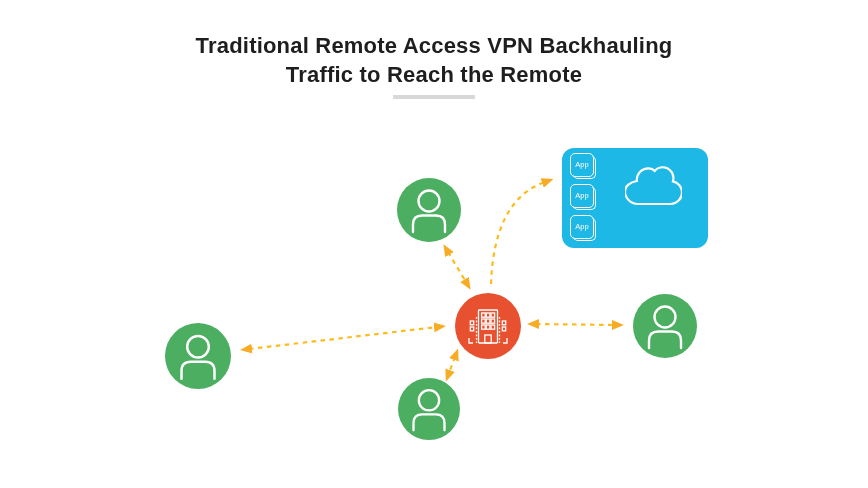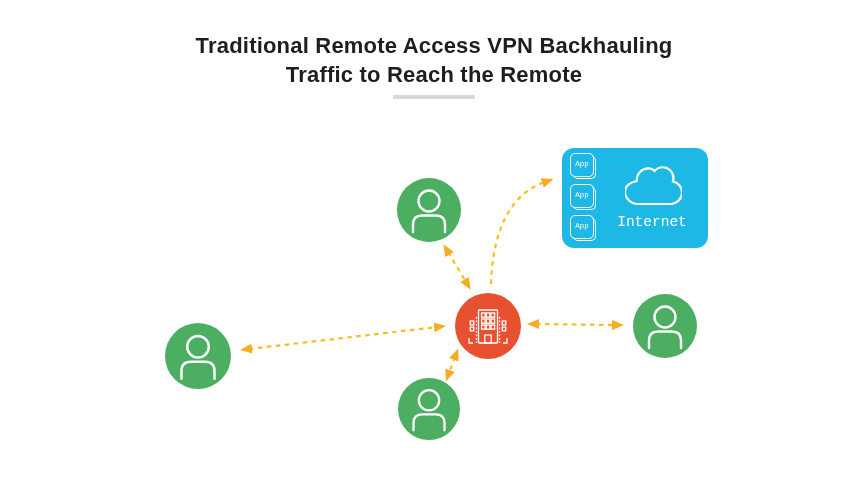--- a/index.html
+++ b/index.html
@@ -27,21 +27,21 @@
   .user { background:#4bae60; }
   .user-top    { left:397px; top:178px; width:64px; height:64px; }
   .user-left   { left:165px; top:323px; width:66px; height:66px; }
   .user-bottom { left:398px; top:378px; width:62px; height:62px; }
   .user-right  { left:633px; top:294px; width:64px; height:64px; }
   .datacenter  { left:455px; top:293px; width:66px; height:66px; background:#e85130; }
   .node svg { display:block; }
 
   .internet-box {
     position:absolute; left:562px; top:148px; width:146px; height:100px;
-    background:#1eb8e6; border-radius:12px;font-family:Liberation Mono, monospace;
+    background:#1eb8e6; border-radius:12px;
   }
   .app-stack { position:absolute; left:8px; top:5px; width:34px; }
   .app-box {
     position:relative; width:24px; height:24px; box-sizing:border-box;
     border:1.5px solid #ffffff; border-radius:5px; margin-bottom:7px;
     display:flex; align-items:center; justify-content:center;
   }
   .app-box::after {
     content:""; position:absolute; left:2px; top:2px; width:22px; height:22px;
     border-right:1.5px solid #ffffff; border-bottom:1.5px solid #ffffff;
@@ -86,21 +86,20 @@
       <div class="app-box">
         <span class="app-label">App</span>
       </div>
       <div class="app-box">
         <span class="app-label">App</span>
       </div>
     </div>
     <svg class="cloud-icon" viewBox="0 0 640 512">
       <path fill="none" stroke="#ffffff" stroke-width="24" d="M0 336c0 79.5 64.5 144 144 144h368c70.7 0 128-57.3 128-128 0-61.9-44-113.6-102.4-125.4 4.1-12.2 6.4-25.3 6.4-38.6 0-66.3-53.7-120-120-120-36.3 0-68.8 16.1-90.8 41.5C315.5 89.7 289.5 80 261.3 80 189.7 80 132 137.7 132 209.3c0 4.4.2 8.7.7 13C57.2 235.4 0 281.1 0 336z"></path>
     </svg>
-    <div class="internet-label">Internet</div>
   </div>
 
   <div class="node datacenter">
     <svg width="46" height="38" viewBox="0 0 46 38">
       <g fill="none" stroke="#ffffff" stroke-width="1.3">
         <rect x="13.5" y="3" width="19" height="33" rx="0.8"></rect>
         <rect x="16.6" y="6" width="3.6" height="4.2"></rect>
         <rect x="21.3" y="6" width="3.6" height="4.2"></rect>
         <rect x="26" y="6" width="3.6" height="4.2"></rect>
         <rect x="16.6" y="12" width="3.6" height="4.2"></rect>

